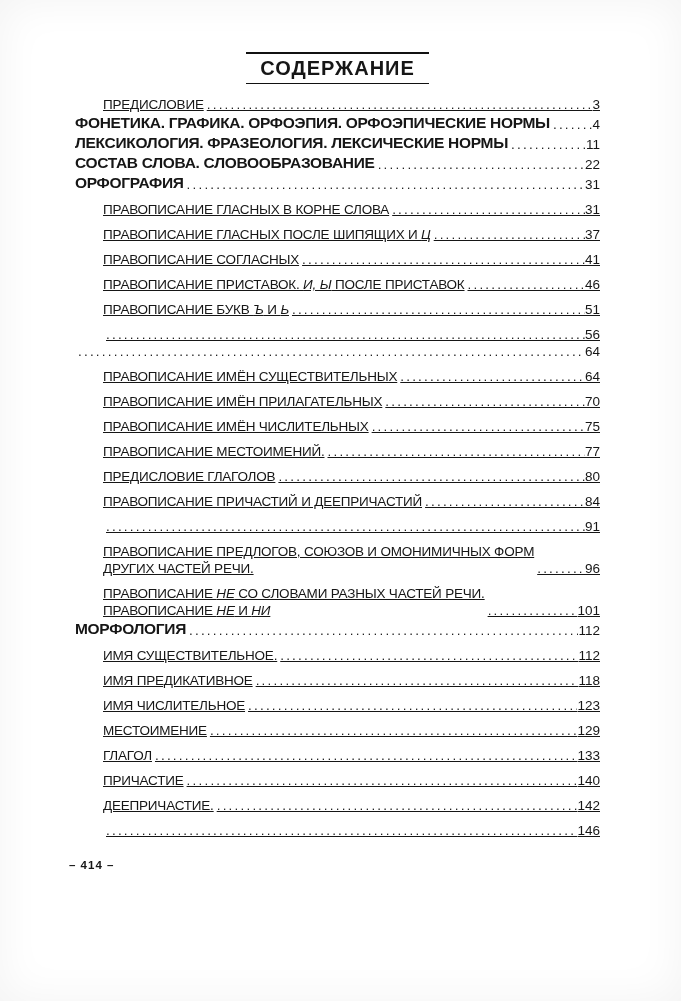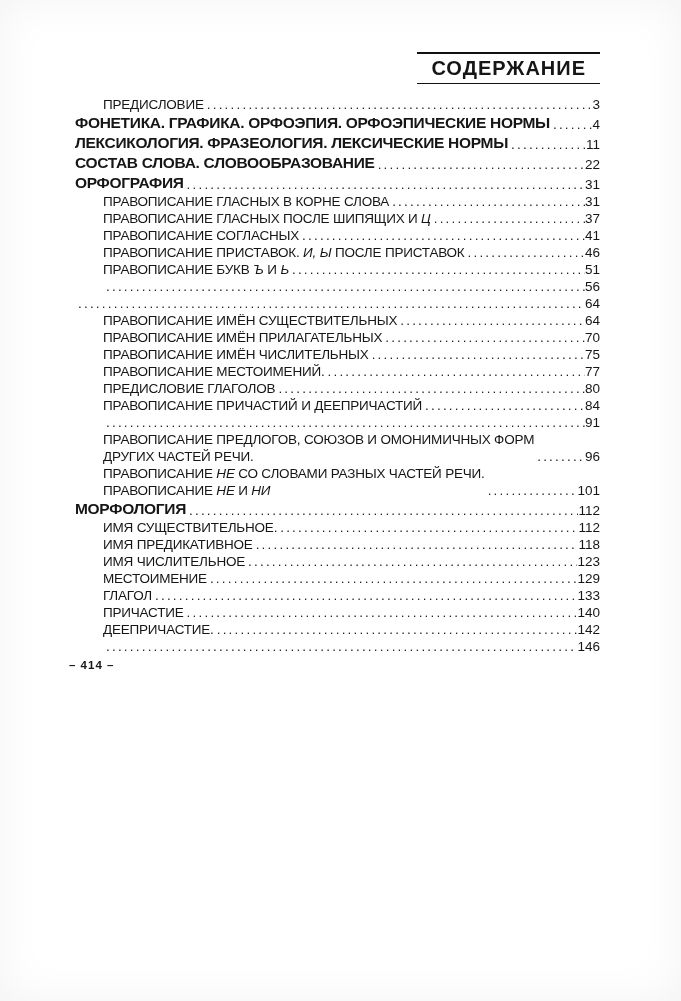--- a/index.html
+++ b/index.html
@@ -14,21 +14,21 @@
     font-family: "Liberation Sans", "DejaVu Sans", sans-serif;
     color: #161616;
     box-shadow: inset 0 0 45px rgba(0,0,0,0.05);
     overflow: hidden;
   }
   .page-inner {
     padding: 52px 81px 0 75px; 
   }
   
   .title-wrap {
-    text-align: right;
+    text-align: center;
   }
   .title {
     display: inline-block;
     font-size: 20px;
     font-weight: bold;
     letter-spacing: 1px;
     line-height: 24px;
     border-top: 2px solid #111;
     border-bottom: 1.5px solid #111;
     padding: 2px 14px 3px 14px;
@@ -39,23 +39,25 @@
   }
   .toc-row {
     display: flex;
     align-items: flex-end;
   }
   .toc-row .toc-label {
     white-space: nowrap;
     letter-spacing: -0.2px;
   }
   .toc-row.sub {
+    margin-top: 8px;
     padding-left: 28px;
     font-size: 13.5px;
     line-height: 17px;
+    text-decoration: underline;
   }
   .toc-row.top {
     font-size: 15.5px;
     line-height: 20px;
   }
   .toc-row.top .toc-label {
     font-weight: bold;
     letter-spacing: -0.3px;
   }
   .toc-leader {
@@ -75,21 +77,21 @@
     font-size: 13.5px;
     line-height: 17px;
     font-weight: normal;
     letter-spacing: 0;
   }
   .toc-label i {
     font-style: italic;
   }
   
   .footer {
-    margin: 4px 0 0 -6px;
+    margin: 20px 0 0 -6px;
     font-size: 11.5px;
     font-weight: bold;
     letter-spacing: 1px;
   }
 </style>
 </head>
 <body>
 
 <div class="page-inner">
 

